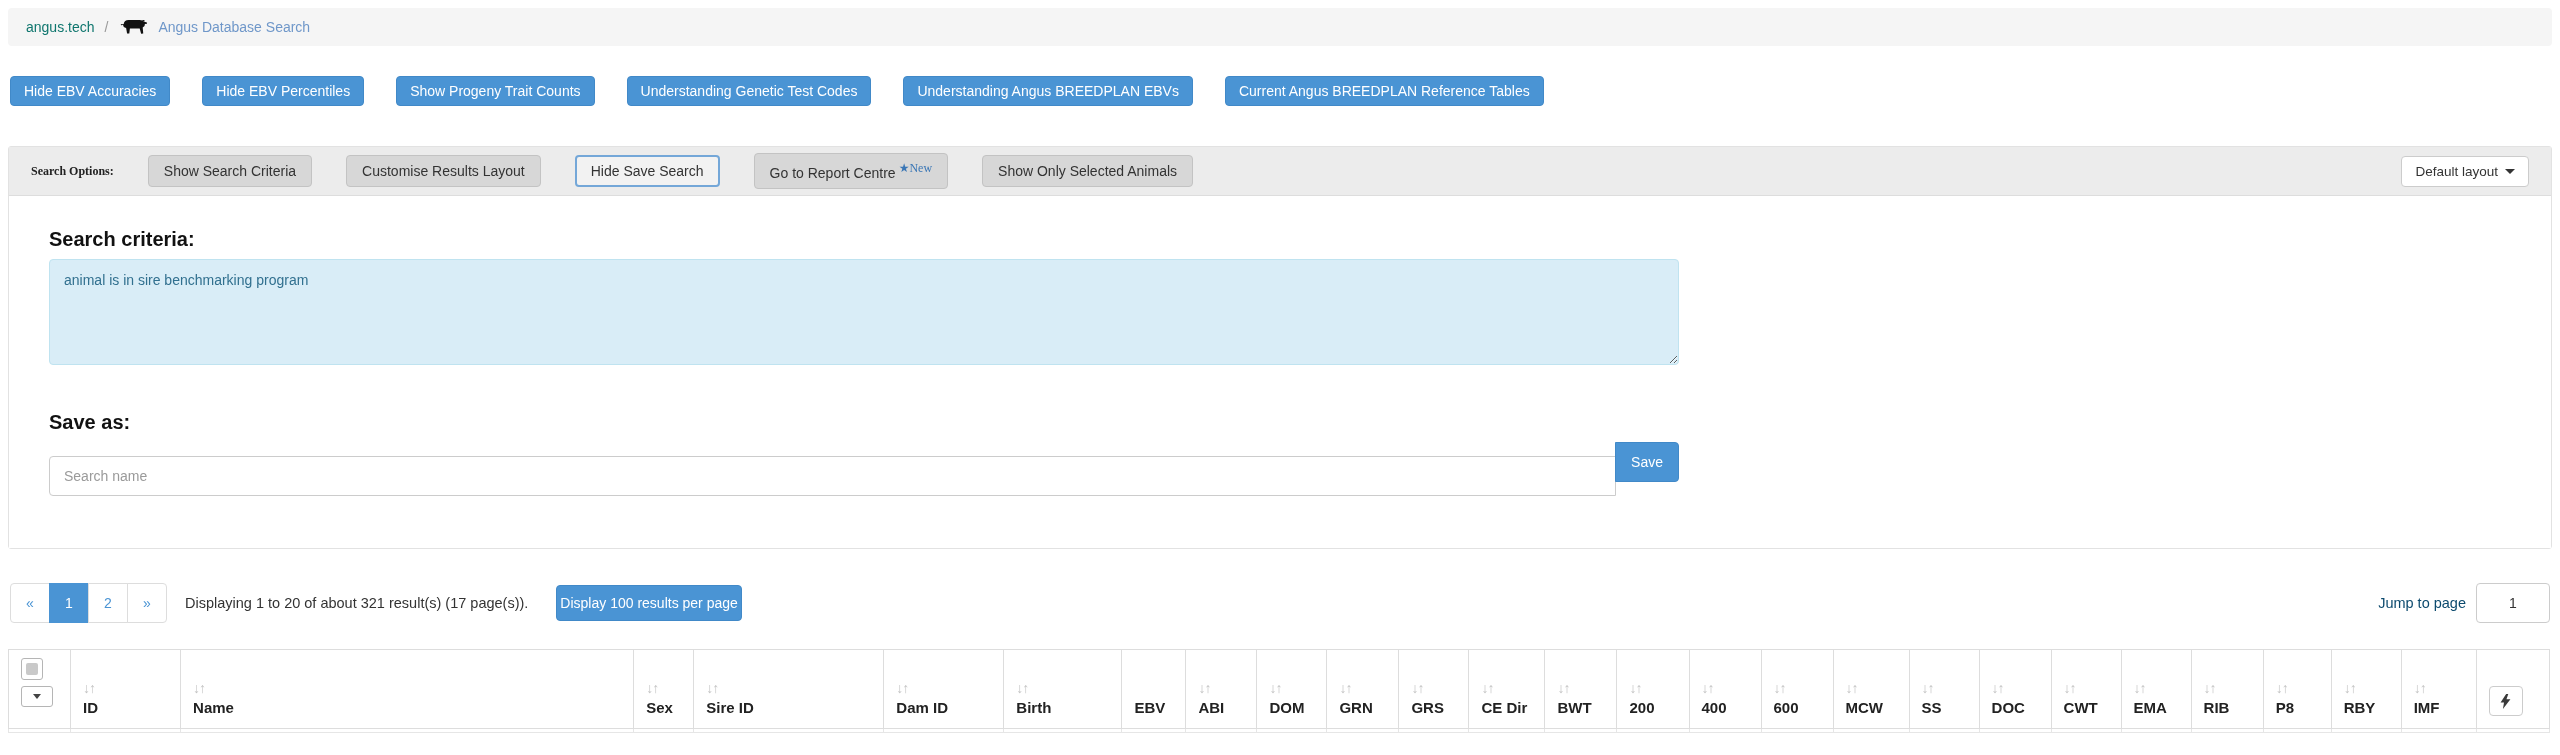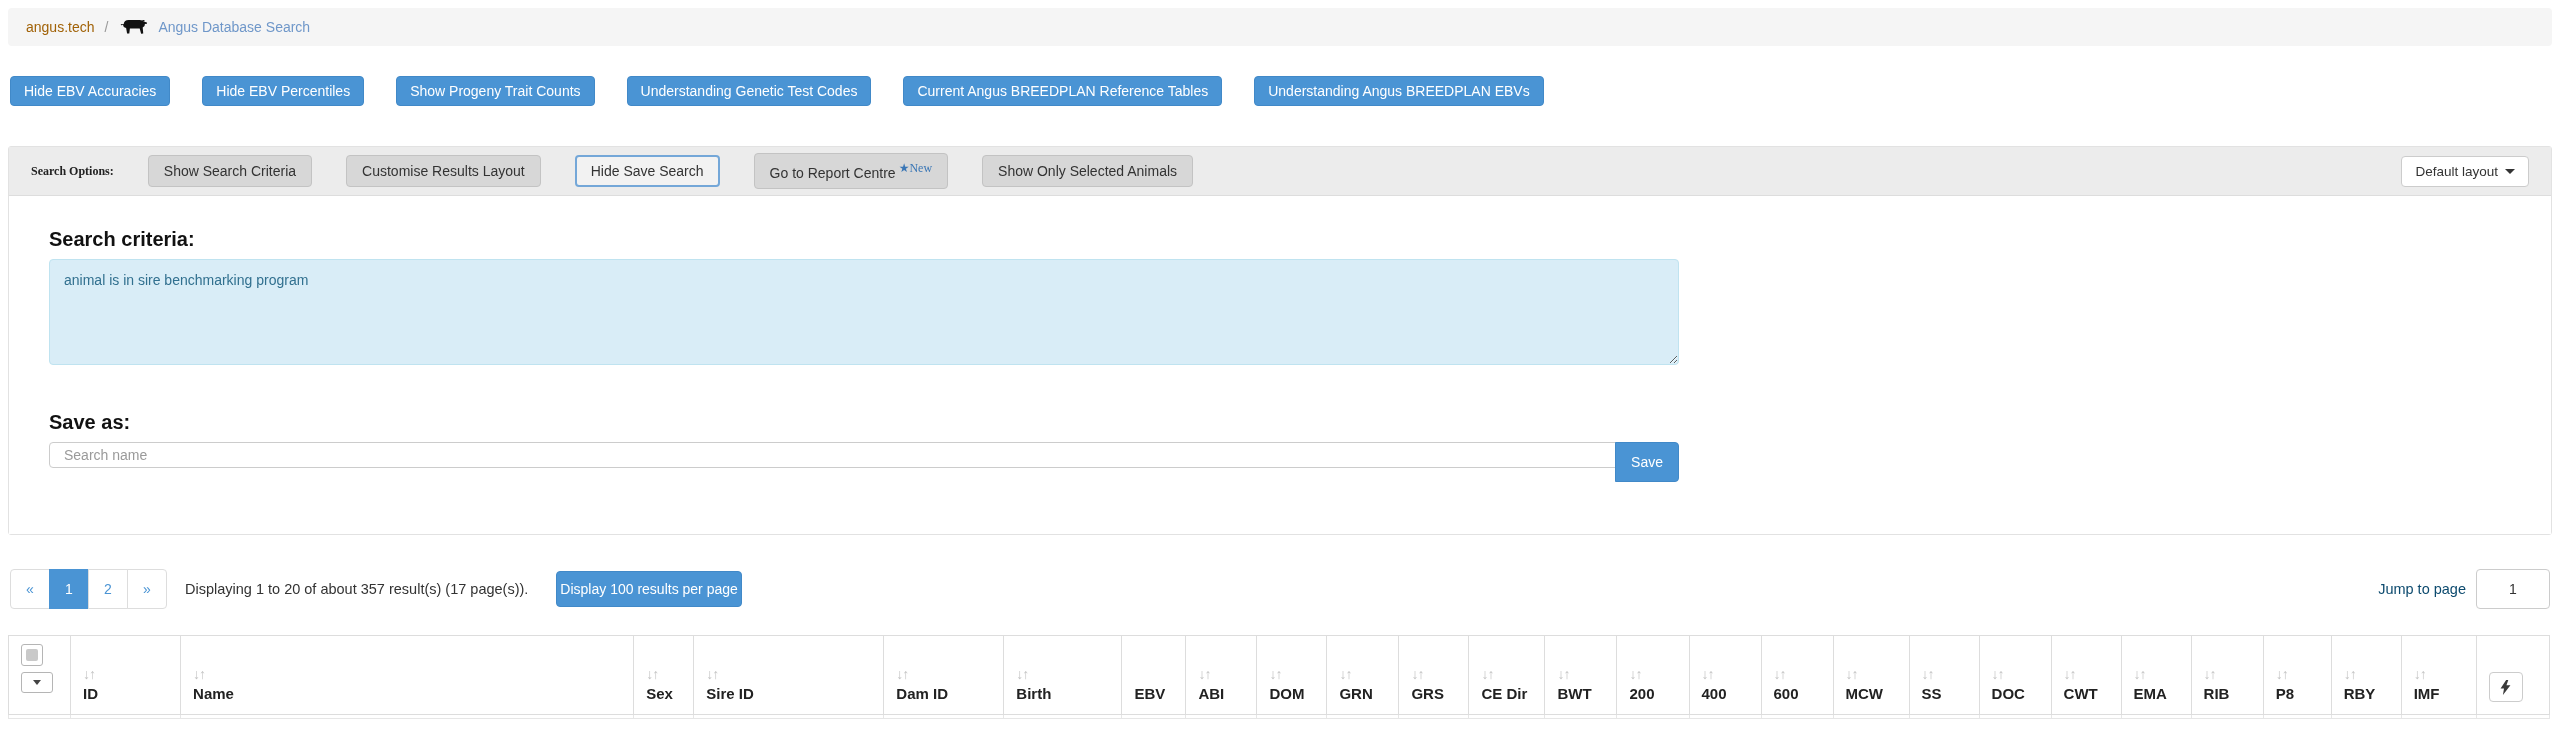--- a/index.html
+++ b/index.html
@@ -6,21 +6,21 @@
   html,body { width: 2560px; background:#fff; }
   body {
     font-family: "Liberation Sans", "DejaVu Sans", sans-serif;
     font-size: 14px; color:#333; padding: 8px; overflow: hidden;
   }
   
   .breadcrumb {
     background:#f5f5f5; border-radius:4px; padding:9px 18px;
     display:flex; align-items:center; gap:10px; margin-bottom:30px;
   }
-  .crumb-link { color:#a16207; text-decoration:none; cursor:pointer; }
+  .crumb-link { color:#0f766e; text-decoration:none; cursor:pointer; }
   .crumb-sep { color:#999; }
   .crumb-current { color:#6f97c9; }
   .cow-icon { width:30px; height:20px; display:inline-block; }
   
   .toolbar { display:flex; gap:32px; margin:0 2px 40px 2px; }
   .btn-blue {
     background:#4a94d4; color:#fff; border:1px solid #4189c8; border-radius:4px;
     padding:6px 13px; font-size:14px; cursor:pointer;
     font-family:"Liberation Sans","DejaVu Sans",sans-serif;
   }
@@ -56,23 +56,24 @@
   .panel-body { background:#fff; padding:32px 40px 52px 40px; }
   .field-label { font-weight:bold; font-size:20px; color:#111; margin-bottom:8px; }
   .criteria-textarea {
     width:1630px; height:106px; background:#d9edf7; border:1px solid #bfe3f0;
     border-radius:4px; padding:12px 14px; font-size:14px; color:#31708f;
     font-family:"Liberation Sans","DejaVu Sans",sans-serif; resize:vertical; display:block;
   }
   .save-row { margin-top:46px; }
   .input-group { display:flex; width:1630px; }
   .save-input {
-    flex:1; height:26px; border:1px solid #ccc; border-right:1px solid #ccc;
+    flex:1; height:40px; border:1px solid #ccc; border-right:1px solid #ccc;
     border-radius:4px 0 0 4px; padding:0 14px; font-size:14px; color:#333;
     font-family:"Liberation Sans","DejaVu Sans",sans-serif;
+    margin-top:14px;
   }
   .save-input::placeholder { color:#9a9a9a; }
   .btn-save {
     background:#4a94d4; color:#fff; border:1px solid #4189c8; border-radius:0 4px 4px 0;
     padding:0 15px; font-size:14px; height:40px; cursor:pointer; margin-left:-1px;
     font-family:"Liberation Sans","DejaVu Sans",sans-serif;
   }
   
   .results-bar { display:flex; align-items:center; margin:0 2px 26px 2px; }
   .pager { display:flex; }
@@ -137,22 +138,22 @@
     </svg>
   </span>
   <span class="crumb-current">Angus Database Search</span>
 </div>
 
 <div class="toolbar">
   <button class="btn-blue">Hide EBV Accuracies</button>
   <button class="btn-blue">Hide EBV Percentiles</button>
   <button class="btn-blue">Show Progeny Trait Counts</button>
   <button class="btn-blue">Understanding Genetic Test Codes</button>
+  <button class="btn-blue">Understanding Angus BREEDPLAN EBVs</button>
   <button class="btn-blue">Current Angus BREEDPLAN Reference Tables</button>
-  <button class="btn-blue">Understanding Angus BREEDPLAN EBVs</button>
 </div>
 
 <div class="panel">
   <div class="panel-heading">
     <span class="opt-label">Search Options:</span>
     <button class="btn-gray">Show Search Criteria</button>
     <button class="btn-gray">Customise Results Layout</button>
     <button class="btn-gray active-save">Hide Save Search</button>
     <button class="btn-gray">
       <span>Go to Report Centre</span><span class="new-badge">★New</span>
@@ -177,21 +178,21 @@
   </div>
 </div>
 
 <div class="results-bar">
   <div class="pager">
     <span class="page-item">«</span>
     <span class="page-item active">1</span>
     <span class="page-item">2</span>
     <span class="page-item">»</span>
   </div>
-  <span class="results-summary">Displaying 1 to 20 of about 357 result(s) (17 page(s)).</span>
+  <span class="results-summary">Displaying 1 to 20 of about 321 result(s) (17 page(s)).</span>
   <button class="btn-blue btn-display">Display 100 results per page</button>
   <span class="bar-spacer"></span>
   <span class="jump-label">Jump to page</span>
   <input class="jump-input" type="text" value="1" style="">
 </div>
 
 <table class="results">
   <thead>
     <tr id="results-header-row">
         <th style="width: 62px;">

